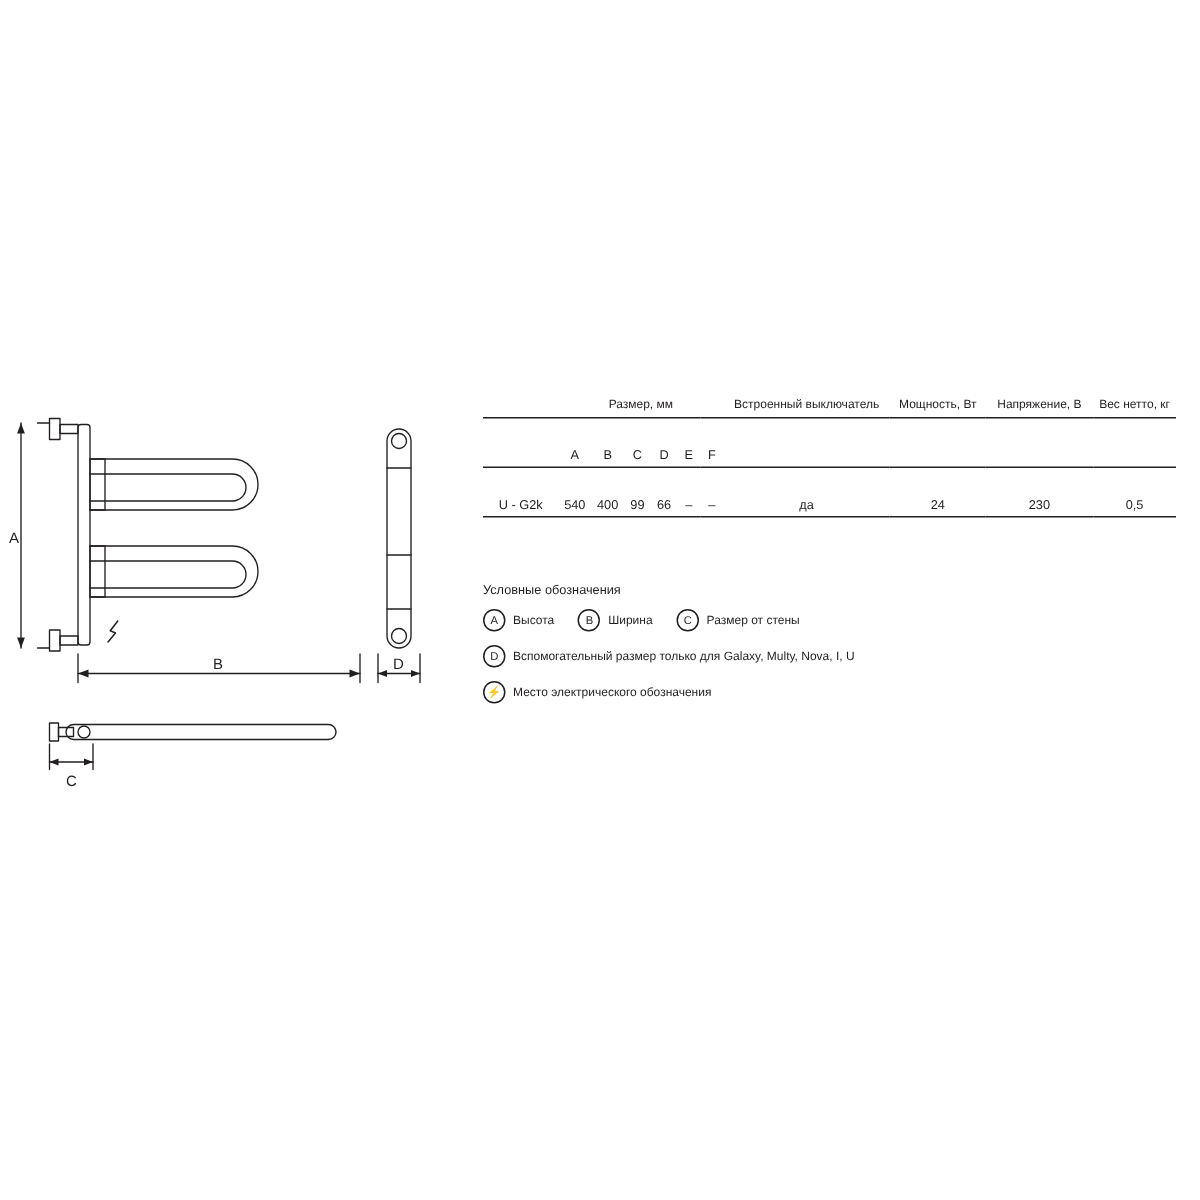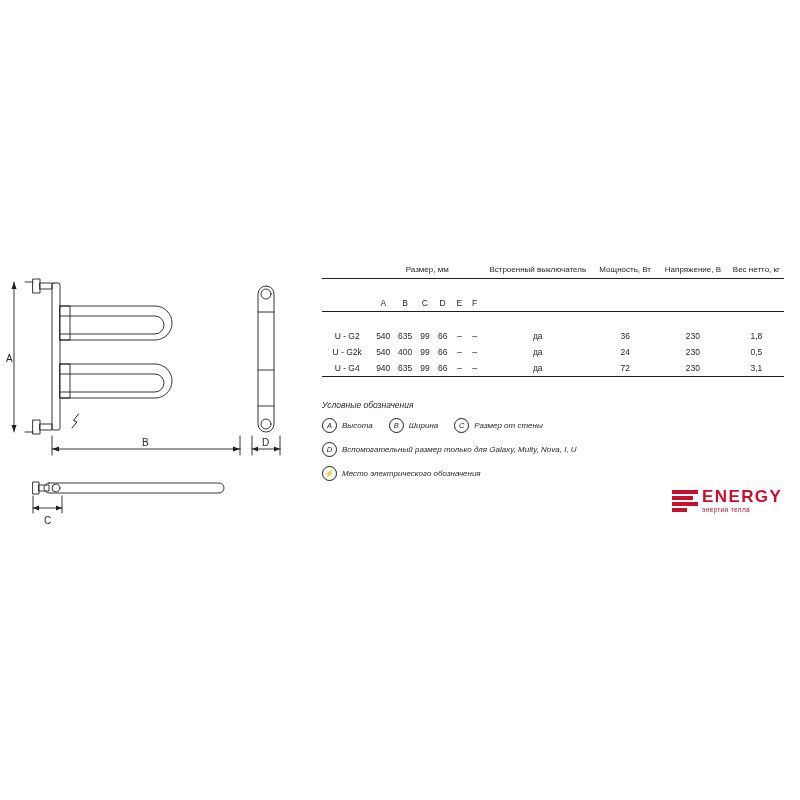--- a/index.html
+++ b/index.html
@@ -67,24 +67,23 @@
     font-weight: bold;
     font-size: 8.5px;
     white-space: nowrap;
   }
   .dash { color: #231f20; }
 
   
   .legend {
     position: absolute;
     left: 322px;
-    top: 400px;
+    top: 388px;
     width: 420px;
     font-size: 8px;
-    font-style: italic;
   }
   .legend-title {
     font-size: 8.5px;
     margin-bottom: 8px;
     color: #231f20;
   }
   .legend-row {
     display: flex;
     align-items: center;
     margin-bottom: 9px;
@@ -243,63 +242,37 @@
           <td style="width:18px">F</td>
           <td></td>
             <td></td>
             <td></td>
             <td></td>
         </tr>
         <tr class="rule-mid">
           <td colspan="11"></td>
         </tr>
 
-        <tr>
-          <td class="model-cell">U - G2</td>
-          <td>540</td>
-          <td>635</td>
-          <td>99</td>
-          <td>66</td>
-          <td class="dash">–</td>
-          <td class="dash">–</td>
-          <td>да</td>
-          <td>36</td>
-          <td>230</td>
-          <td>1,8</td>
-        </tr>
 
         <tr>
           <td class="model-cell">U - G2k</td>
           <td>540</td>
           <td>400</td>
           <td>99</td>
           <td>66</td>
           <td class="dash">–</td>
           <td class="dash">–</td>
           <td>да</td>
           <td>24</td>
           <td>230</td>
           <td>0,5</td>
         </tr>
 
 
 
-        <tr>
-          <td class="model-cell">U - G4</td>
-          <td>940</td>
-          <td>635</td>
-          <td>99</td>
-          <td>66</td>
-          <td class="dash">–</td>
-          <td class="dash">–</td>
-          <td>да</td>
-          <td>72</td>
-          <td>230</td>
-          <td>3,1</td>
-        </tr>
 
         <tr class="rule-bot">
           <td colspan="11"></td>
         </tr>
       </tbody>
     </table>
   </div>
 
   <div class="legend">
     <div class="legend-title">Условные обозначения</div>
@@ -327,26 +300,14 @@
     </div>
 
     <div class="legend-row">
       <div class="legend-item">
         <span class="badge">⚡</span>
         <span class="legend-text">Место электрического обозначения</span>
       </div>
     </div>
   </div>
 
-  <div class="logo">
-    <div class="logo-mark">
-      <span class="bar b1"></span>
-      <span class="bar b2"></span>
-      <span class="bar b3"></span>
-      <span class="bar b4"></span>
-    </div>
-    <div class="logo-text">
-      <div class="logo-name">ENERGY</div>
-      <div class="logo-sub">энергия тепла</div>
-    </div>
-  </div>
 
 </div>
 
 </body></html>

